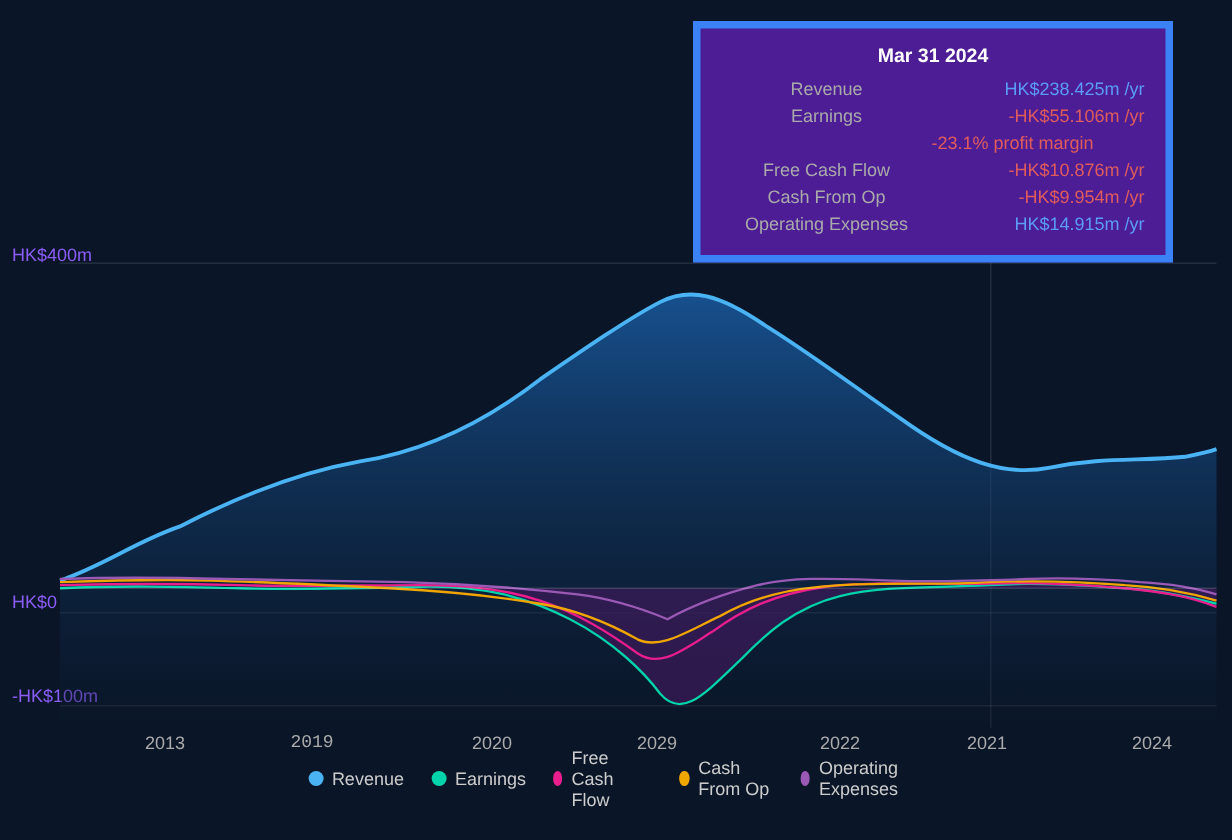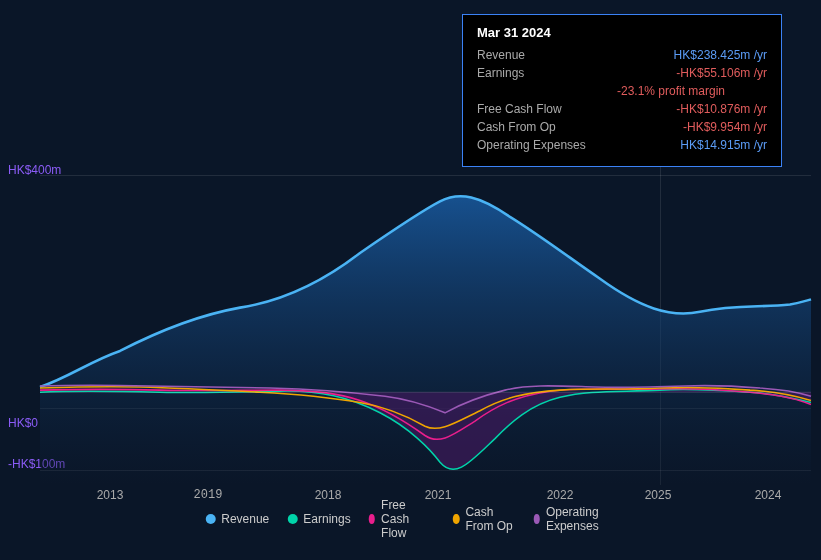--- a/index.html
+++ b/index.html
@@ -17,25 +17,26 @@
       position: relative;
       width: 821px;
       height: 560px;
     }
 
     
     .tooltip-box {
       position: absolute;
       top: 14px;
       left: 462px;
-      background: #000000;
-      border: 1px solid #3b82f6;
+      background: #4c1d95;
+      border: 5px solid #3b82f6;
       padding: 10px 14px;
       min-width: 320px;
       z-index: 10;
+      text-align: center;
     }
 
     .tooltip-title {
       color: #fff;
       font-size: 13px;
       font-weight: bold;
       margin-bottom: 8px;
     }
 
     .tooltip-row {
@@ -172,21 +173,21 @@
       <span class="label">Cash From Op</span>
       <span class="value negative">-HK$9.954m /yr</span>
     </div>
     <div class="tooltip-row">
       <span class="label">Operating Expenses</span>
       <span class="value">HK$14.915m /yr</span>
     </div>
   </div>
 
   <div class="y-label" style="top: 163px;">HK$400m</div>
-  <div class="y-label" style="top: 416px;">HK$0</div>
+  <div class="y-label" style="top: 394px;">HK$0</div>
   <div class="y-label" style="top: 457px;">-HK$100m</div>
 
   <div class="grid-line" style="top: 175px;"></div>
   <div class="grid-line" style="top: 408px;"></div>
   <div class="grid-line" style="top: 470px;"></div>
 
   <div class="separator-line" style="left: 660px;"></div>
 
   <div class="chart-area">
     <svg class="chart-svg" viewBox="0 0 771 320" preserveAspectRatio="none">
@@ -254,24 +255,24 @@
                C 420 242, 440 234, 465 228 C 490 222, 520 224, 555 225
                C 585 226, 615 225, 645 224 C 670 223, 695 224, 720 226
                C 740 227, 758 230, 771 234" fill="none" stroke="#9b59b6" stroke-width="1.5"></path>
 
       <line x1="0" y1="230" x2="771" y2="230" stroke="rgba(255,255,255,0.15)" stroke-width="1"></line>
     </svg>
   </div>
 
   <div class="x-label" style="left: 110px;">2013</div>
   <div class="x-label" style="left: 208px; font-family: Liberation Mono, monospace;">2019</div>
-  <div class="x-label" style="left: 328px;">2018</div>
-  <div class="x-label" style="left: 438px;">2021</div>
+  <div class="x-label" style="left: 328px;">2020</div>
+  <div class="x-label" style="left: 438px;">2029</div>
   <div class="x-label" style="left: 560px;">2022</div>
-  <div class="x-label" style="left: 658px;">2025</div>
+  <div class="x-label" style="left: 658px;">2021</div>
   <div class="x-label" style="left: 768px;">2024</div>
 
   <div class="legend">
     <div class="legend-item">
       <div class="legend-dot" style="background:#4ab3f4;"></div>
       <span>Revenue</span>
     </div>
     <div class="legend-item">
       <div class="legend-dot" style="background:#00d4aa;"></div>
       <span>Earnings</span>

